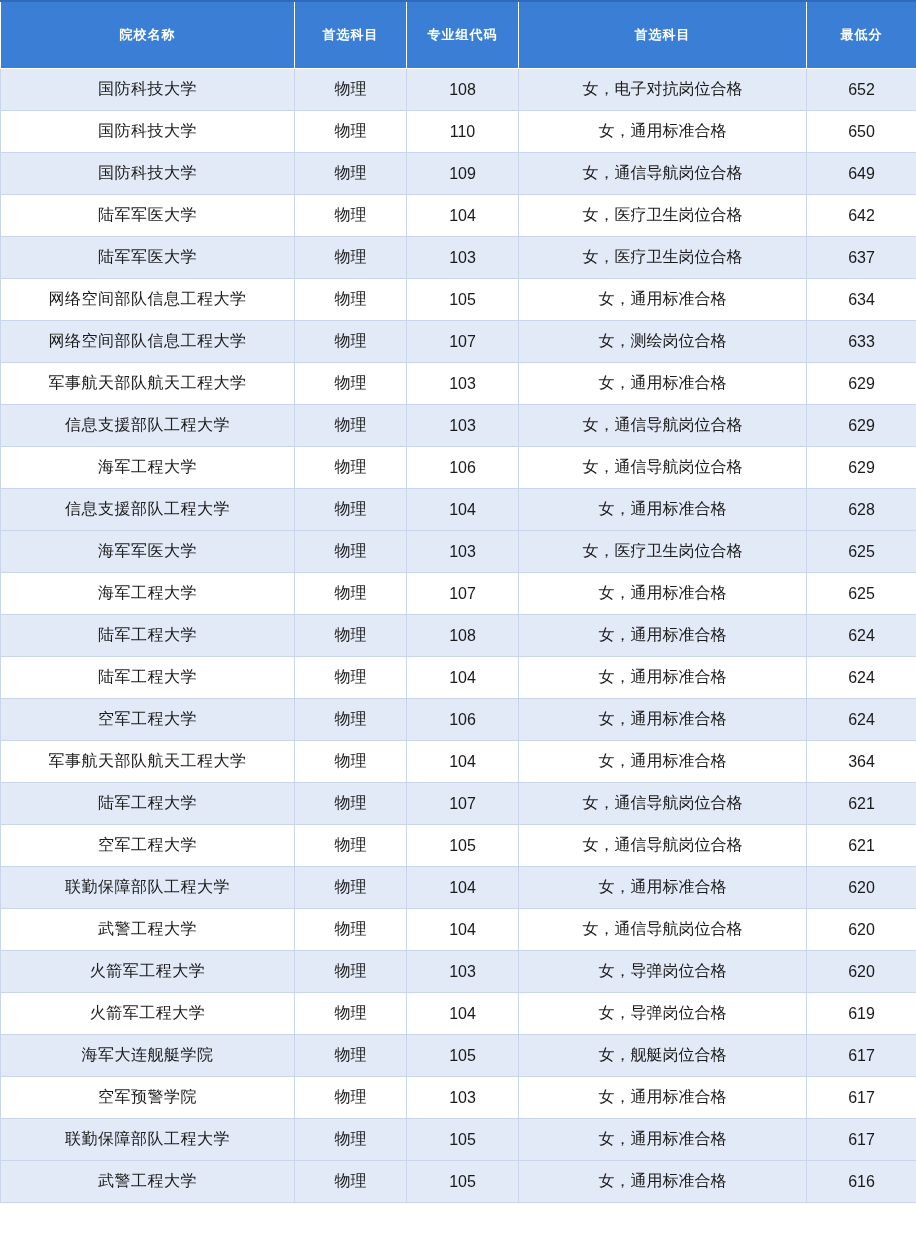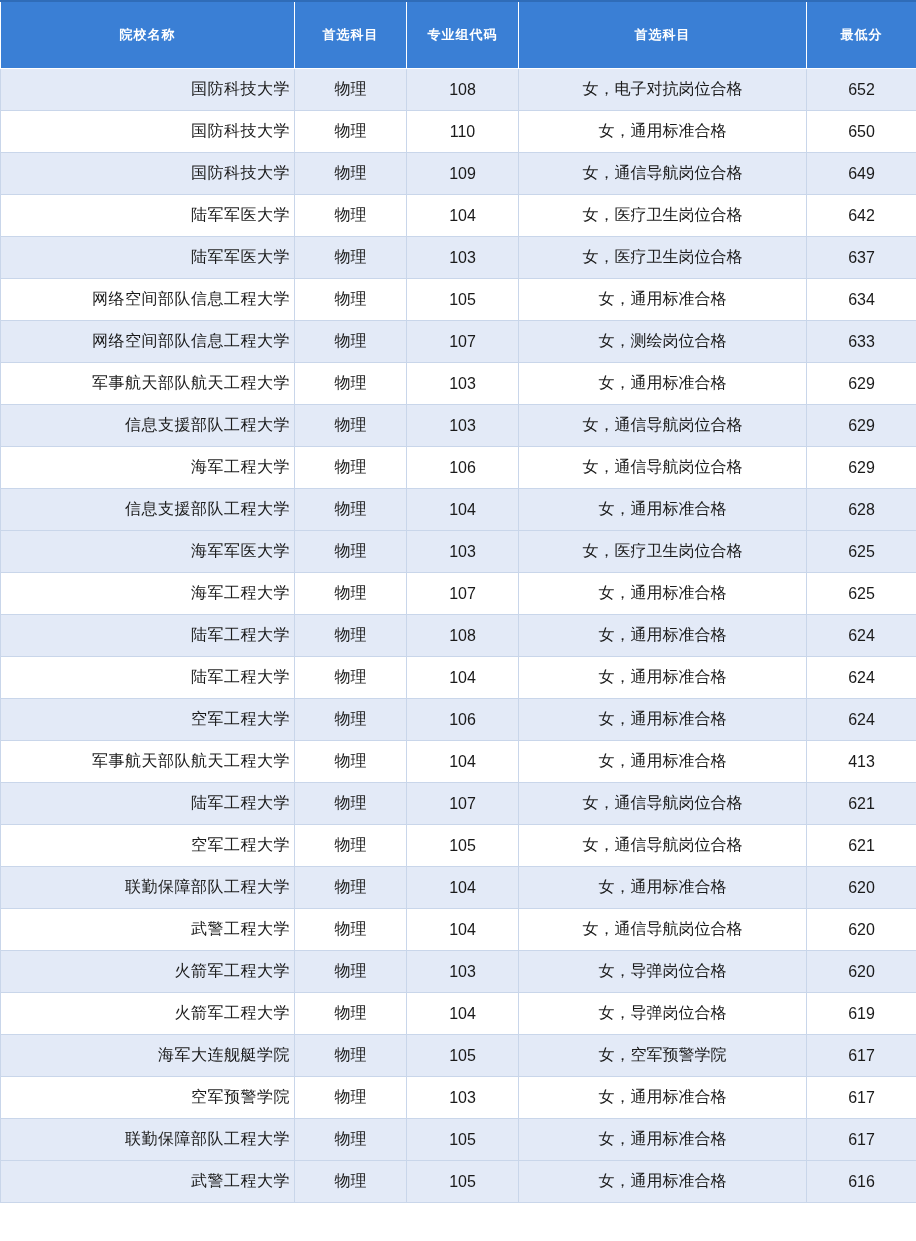--- a/index.html
+++ b/index.html
@@ -52,21 +52,20 @@
     text-overflow: ellipsis;
   }
   table.score-table tr.row-odd td {
     background: #e3eaf7;
   }
   table.score-table tr.row-even td {
     background: #ffffff;
   }
   table.score-table td.col-school {
     letter-spacing: 0.5px;
-    text-align: right;
   }
   table.score-table td.col-score {
     font-variant-numeric: tabular-nums;
   }
 </style>
 </head>
 <body>
 
 <div class="table-wrap">
   <table class="score-table">
@@ -197,21 +196,21 @@
           <td class="col-subject">物理</td>
           <td class="col-code">106</td>
           <td class="col-restriction">女，通用标准合格</td>
           <td class="col-score">624</td>
         </tr>
         <tr class="row-even">
           <td class="col-school">军事航天部队航天工程大学</td>
           <td class="col-subject">物理</td>
           <td class="col-code">104</td>
           <td class="col-restriction">女，通用标准合格</td>
-          <td class="col-score">413</td>
+          <td class="col-score">364</td>
         </tr>
         <tr class="row-odd">
           <td class="col-school">陆军工程大学</td>
           <td class="col-subject">物理</td>
           <td class="col-code">107</td>
           <td class="col-restriction">女，通信导航岗位合格</td>
           <td class="col-score">621</td>
         </tr>
         <tr class="row-even">
           <td class="col-school">空军工程大学</td>
@@ -245,21 +244,21 @@
           <td class="col-school">火箭军工程大学</td>
           <td class="col-subject">物理</td>
           <td class="col-code">104</td>
           <td class="col-restriction">女，导弹岗位合格</td>
           <td class="col-score">619</td>
         </tr>
         <tr class="row-odd">
           <td class="col-school">海军大连舰艇学院</td>
           <td class="col-subject">物理</td>
           <td class="col-code">105</td>
-          <td class="col-restriction">女，空军预警学院</td>
+          <td class="col-restriction">女，舰艇岗位合格</td>
           <td class="col-score">617</td>
         </tr>
         <tr class="row-even">
           <td class="col-school">空军预警学院</td>
           <td class="col-subject">物理</td>
           <td class="col-code">103</td>
           <td class="col-restriction">女，通用标准合格</td>
           <td class="col-score">617</td>
         </tr>
         <tr class="row-odd">

